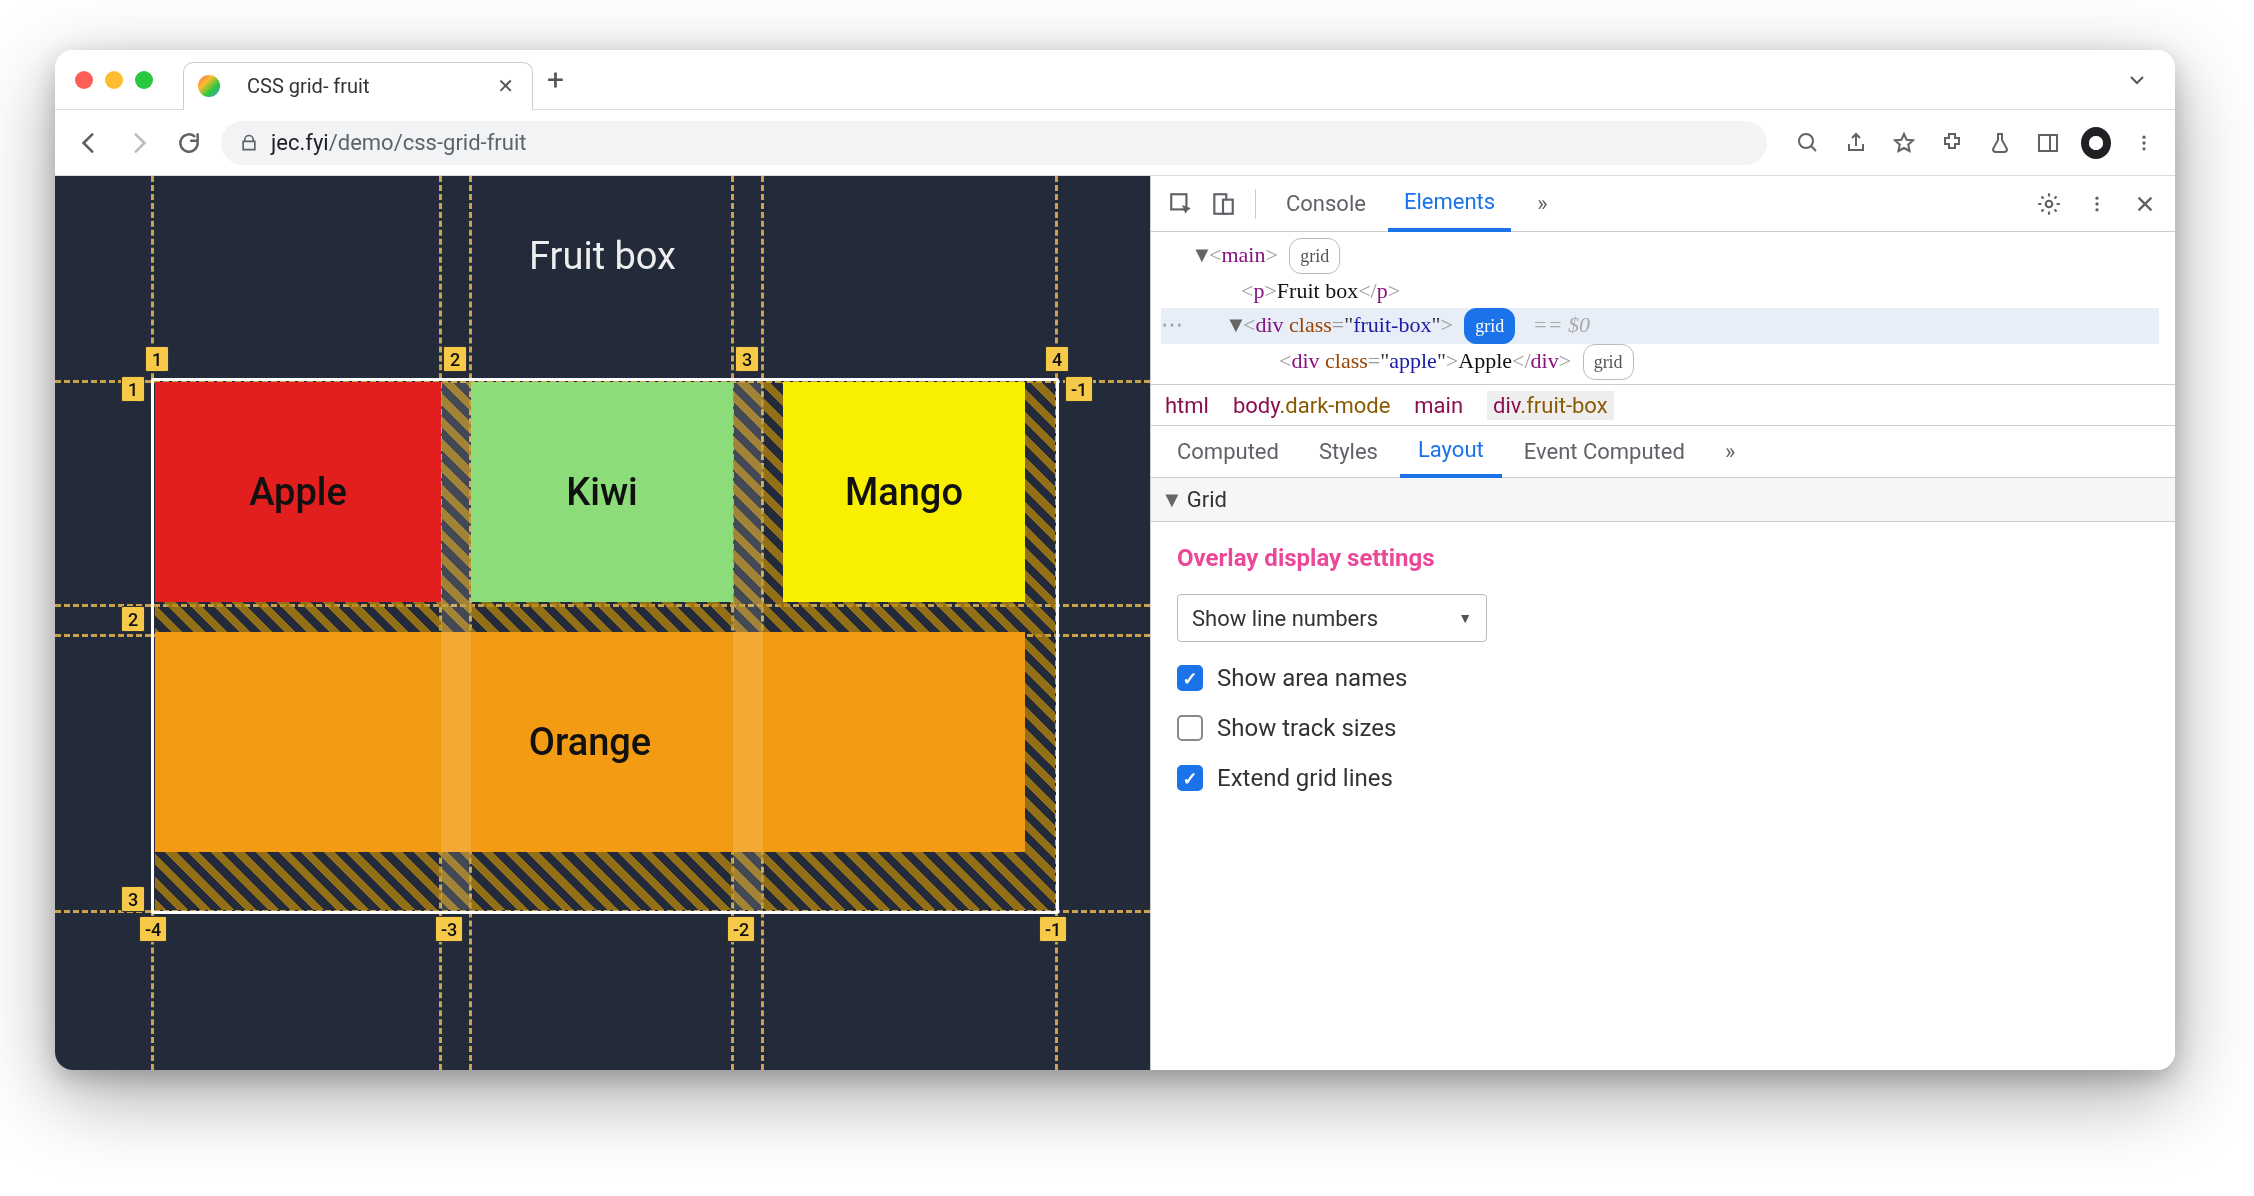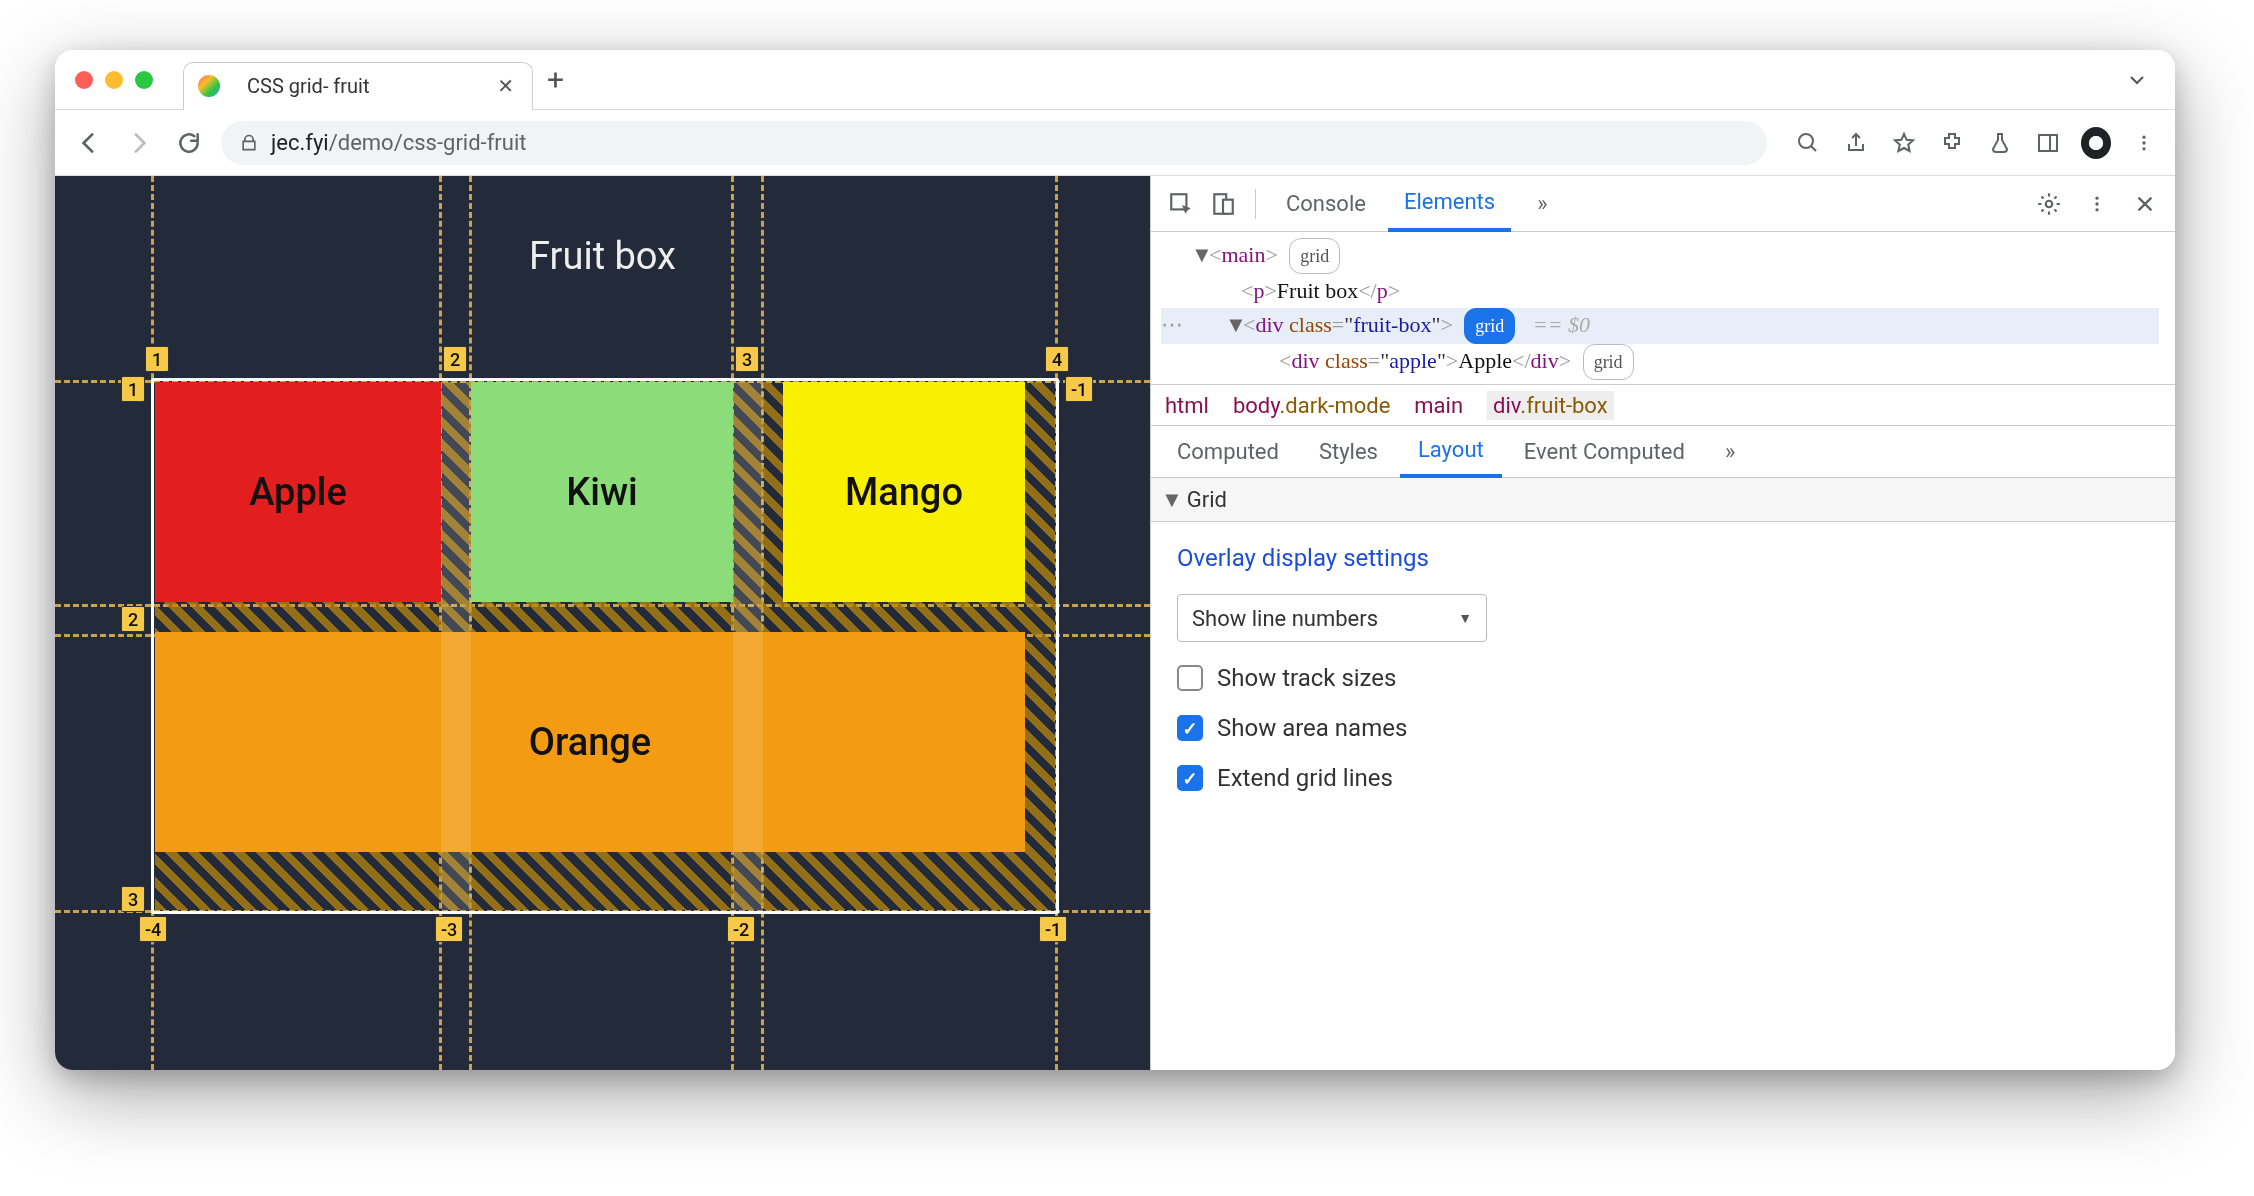--- a/index.html
+++ b/index.html
@@ -134,21 +134,21 @@
   .crumb .cls { color:#8a5a00;}
   .crumb.sel { background:#eee; padding:2px 6px;}
   
   .sub-tabs { height:52px; display:flex; align-items:center; border-bottom:1px solid #ccc; padding:0 8px; gap:4px;}
   .sub-tab { padding:0 18px; height:52px; display:flex; align-items:center; color:#5f6368; cursor:pointer;}
   .sub-tab.active { color:#1a73e8; border-bottom:4px solid #1a73e8; }
   
   .section-title { height:44px; display:flex; align-items:center; border-bottom:1px solid #ccc; padding:0 10px; background:#f6f6f6; font-size:22px; color:#333;}
   .section-title .tri { margin-right:4px; color:#666;}
   .layout-body { padding:22px 26px; display:flex; flex-direction:column; gap:22px; font-size:24px; color:#333;}
-  .layout-heading { font-weight:400; color:#1d4ed8;}
+  .layout-heading { font-weight:700; color:#ec4899;}
   .select {
     width:310px; height:48px; border:1px solid #bbb; border-radius:4px; padding:0 14px;
     display:flex; align-items:center; justify-content:space-between; cursor:pointer; background:#fff;
     font-size:22px; color:#333;
   }
   .select .caret { color:#555; font-size:14px;}
   .chk-row { display:flex; align-items:center; gap:14px; font-size:24px;}
   .chk { width:26px; height:26px; border:2px solid #888; border-radius:5px; display:flex; align-items:center; justify-content:center; background:#fff;}
   .chk.checked { background:#1a73e8; border-color:#1a73e8; color:#fff;}
   .chk.checked::after { content:"✓"; font-size:18px; font-weight:700;}
@@ -375,26 +375,26 @@
           <span>Grid</span>
       </div>
 
       <div class="layout-body">
         <div class="layout-heading">Overlay display settings</div>
         <div class="select">
           <span>Show line numbers</span>
           <span class="caret">▼</span>
         </div>
         <div class="chk-row">
+          <div class="chk checked"></div>
+          <span>Show area names</span>
+        </div>
+        <div class="chk-row">
           <div class="chk"></div>
           <span>Show track sizes</span>
-        </div>
-        <div class="chk-row">
-          <div class="chk checked"></div>
-          <span>Show area names</span>
         </div>
         <div class="chk-row">
           <div class="chk checked"></div>
           <span>Extend grid lines</span>
         </div>
       </div>
     </div>
 
   </div>
 </div>

